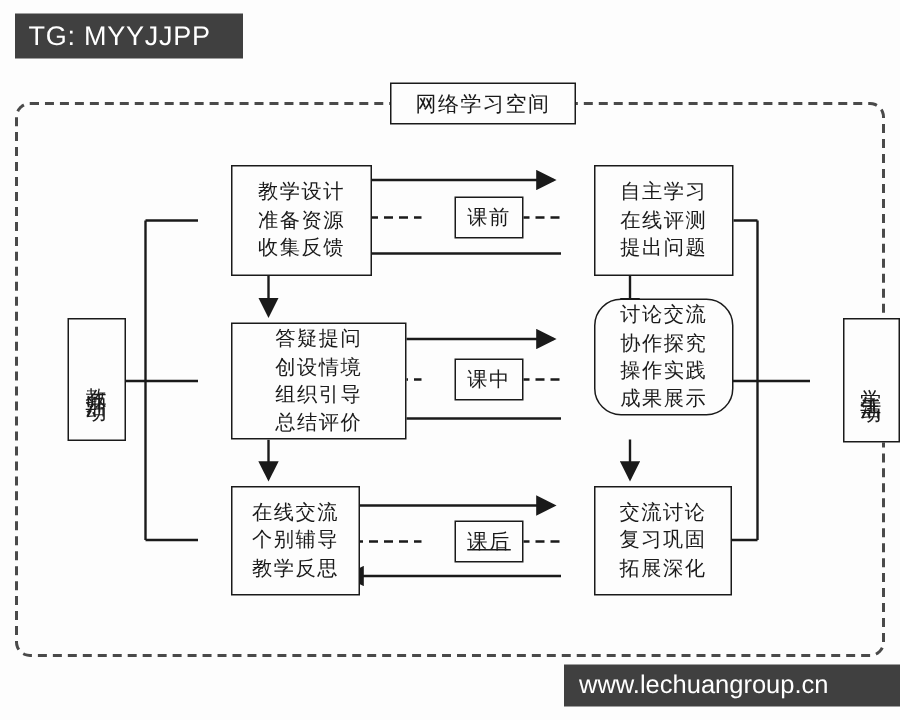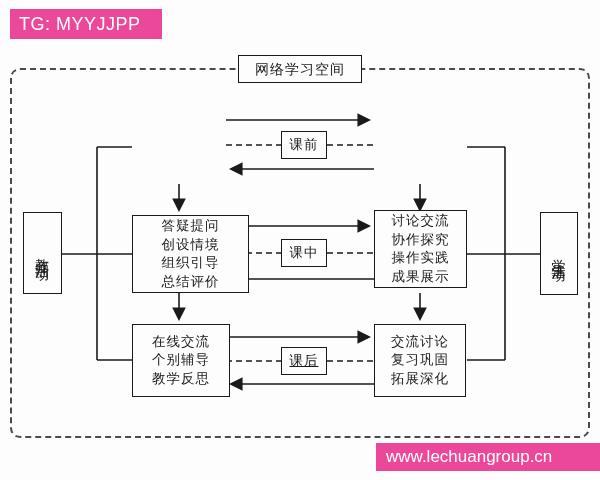--- a/index.html
+++ b/index.html
@@ -8,41 +8,41 @@
     font-family:"Liberation Sans","DejaVu Sans",sans-serif;color:#1a1a1a;
   }
   .connectors{position:absolute;left:0;top:0;width:600px;height:480px;}
   .dashed-frame{
     position:absolute;left:10px;top:68px;width:576px;height:366px;
     border:2px dashed #4a4a4a;border-radius:10px;pointer-events:none;
   }
   .box{
     position:absolute;box-sizing:border-box;border:1.6px solid #1a1a1a;background:#fdfdfd;
     display:flex;align-items:center;justify-content:center;text-align:center;
-    white-space:pre-line;font-size:13.5px;line-height:18.5px;letter-spacing:1px;
+    white-space:pre-line;font-size:13.5px;line-height:18.5px;letter-spacing:1px;margin-left:22px;
   }
   .title-box{left:238px;top:55px;width:124px;height:28px;font-size:14px;}
   .phase{width:46px;height:28px;font-size:13.5px;letter-spacing:1px;}
   .p1{left:281px;top:131px;}
   .p2{left:281px;top:239px;}
   .p3{left:281px;top:347px;text-decoration:underline;}
   .r1t{left:132px;top:110px;width:94px;height:74px;}
   .r2t{left:132px;top:215px;width:117px;height:78px;}
-  .r3t{left:132px;top:324px;width:98px;height:73px;}
+  .r3t{left:132px;top:324px;width:86px;height:73px;}
   .r1s{left:374px;top:110px;width:93px;height:74px;}
-  .r2s{left:374px;top:210px;width:93px;height:78px;}
+  .r2s{left:374px;top:199px;width:93px;height:78px;border-radius:18px;}
   .r3s{left:374px;top:324px;width:92px;height:73px;}
   .actor{
     writing-mode:vertical-lr;text-orientation:upright;
     font-size:14px;letter-spacing:3px;line-height:1;white-space:normal;
   }
   .actor-left{left:23px;top:212px;width:39px;height:82px;}
   .actor-right{left:540px;top:212px;width:38px;height:83px;}
   .wm{
-    position:absolute;background:#ec4899;color:#ffffff;
+    position:absolute;background:#404040;color:#ffffff;
     display:flex;align-items:center;white-space:nowrap;
   }
   .wm-tl{left:10px;top:9px;width:143px;height:30px;font-size:18px;padding-left:9px;letter-spacing:0.5px;}
   .wm-br{left:376px;top:443px;width:219px;height:28px;font-size:17px;padding-left:10px;}
 </style>
 </head>
 <body>
 
 <div class="canvas">
 
@@ -87,28 +87,34 @@
     </g>
   </svg>
 
   <div class="dashed-frame"></div>
 
   <div class="box title-box">网络学习空间</div>
 
   <div class="box actor actor-left">教师活动</div>
   <div class="box actor actor-right">学生活动</div>
 
+  <div class="box r1t">教学设计
+准备资源
+收集反馈</div>
   <div class="box r2t">答疑提问
 创设情境
 组织引导
 总结评价</div>
   <div class="box r3t">在线交流
 个别辅导
 教学反思</div>
 
+  <div class="box r1s">自主学习
+在线评测
+提出问题</div>
   <div class="box r2s">讨论交流
 协作探究
 操作实践
 成果展示</div>
   <div class="box r3s">交流讨论
 复习巩固
 拓展深化</div>
 
   <div class="box phase p2">课中</div>
   <div class="box phase p1">课前</div>

